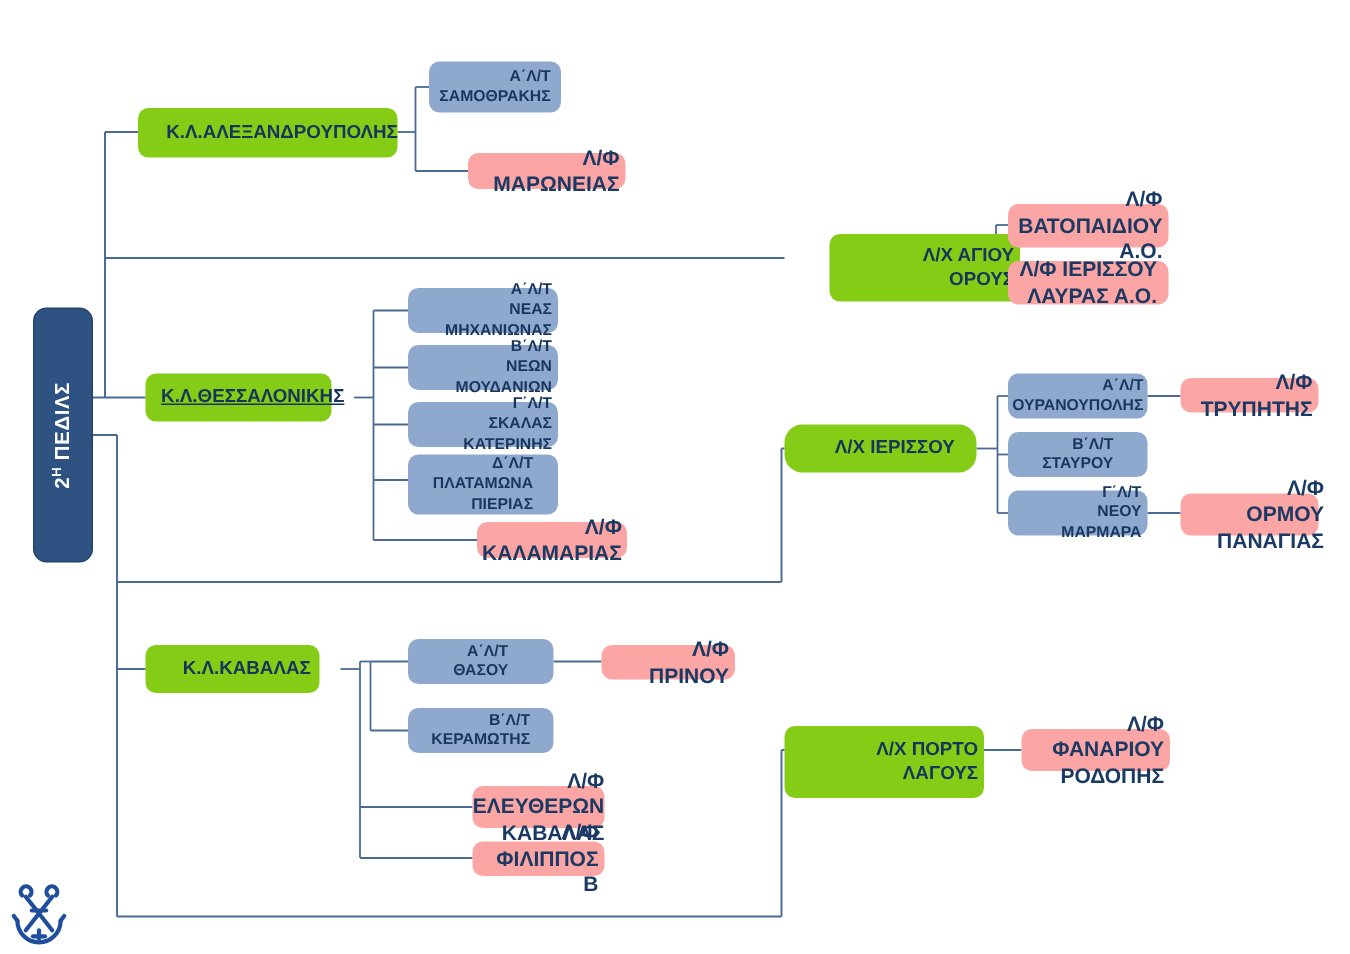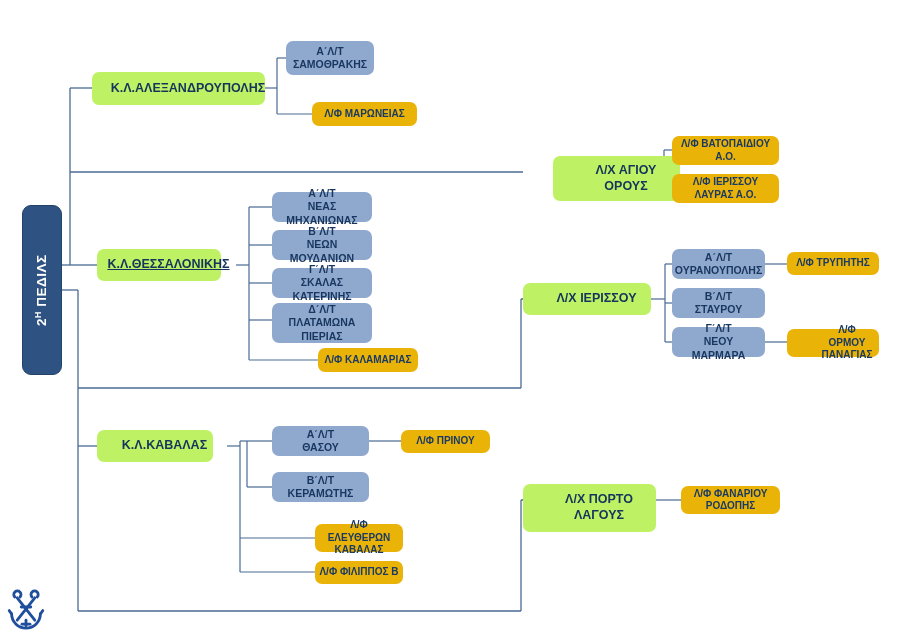--- a/index.html
+++ b/index.html
@@ -7,35 +7,35 @@
     width:900px;height:636px;background:#ffffff;
     font-family:"Liberation Sans",sans-serif;
     overflow:hidden;position:relative;
   }
   #stage{position:absolute;left:0;top:0;width:900px;height:636px;}
   svg.wires{position:absolute;left:0;top:0;width:900px;height:636px;pointer-events:none;}
 
   .node{
     position:absolute;box-sizing:border-box;
     display:flex;align-items:center;justify-content:center;
-    text-align:center;border-radius:7px;
+    text-align:right;border-radius:7px;
     color:#1d3557;font-weight:bold;line-height:1.25;
     padding:2px 4px;white-space:pre-line;
   }
   .n-root{
     background:#2e5382;color:#ffffff;border-radius:9px;
     font-size:13.5px;letter-spacing:.5px;
     border:1px solid #24436b;
   }
   .n-root .rot{
     transform:rotate(-90deg);white-space:nowrap;display:block;
   }
-  .n-orange{background:#bef264;font-size:12.5px;color:#15355c;padding-left:23px;}
+  .n-orange{background:#84cc16;font-size:12.5px;color:#15355c;padding-left:23px;}
   .n-blue{background:#8fa8ce;font-size:10.5px;color:#18365e;}
-  .n-cyan{background:#eab308;font-size:10px;color:#1b3a63;}
+  .n-cyan{background:#fca5a5;font-size:14px;color:#1b3a63;}
 
   .sup{font-size:.65em;vertical-align:super;font-weight:bold;}
 
   #logo{position:absolute;left:6px;top:588px;width:40px;height:42px;}
 </style>
 </head>
 <body>
 
 <div id="stage">
 
@@ -124,21 +124,21 @@
 ΝΕΑΣ ΜΗΧΑΝΙΩΝΑΣ</div>
   <div class="node n-blue" style="left:272px;top:230px;width:100px;height:30px;">Β΄Λ/Τ
 ΝΕΩΝ ΜΟΥΔΑΝΙΩΝ</div>
   <div class="node n-blue" style="left:272px;top:268px;width:100px;height:30px;">Γ΄Λ/Τ
 ΣΚΑΛΑΣ ΚΑΤΕΡΙΝΗΣ</div>
   <div class="node n-blue" style="left:272px;top:303px;width:100px;height:40px;">Δ΄Λ/Τ
 ΠΛΑΤΑΜΩΝΑ
 ΠΙΕΡΙΑΣ</div>
   <div class="node n-cyan" style="left:318px;top:348px;width:100px;height:24px;">Λ/Φ ΚΑΛΑΜΑΡΙΑΣ</div>
 
-  <div class="node n-orange" style="left:523px;top:283px;width:128px;height:32px;">Λ/Χ ΙΕΡΙΣΣΟΥ</div>
+  <div class="node n-orange" style="left:523px;top:283px;width:128px;height:32px;border-radius:12px;">Λ/Χ ΙΕΡΙΣΣΟΥ</div>
   <div class="node n-blue" style="left:672px;top:249px;width:93px;height:30px;">Α΄Λ/Τ
 ΟΥΡΑΝΟΥΠΟΛΗΣ</div>
   <div class="node n-cyan" style="left:787px;top:252px;width:92px;height:23px;">Λ/Φ ΤΡΥΠΗΤΗΣ</div>
   <div class="node n-blue" style="left:672px;top:288px;width:93px;height:30px;">Β΄Λ/Τ
 ΣΤΑΥΡΟΥ</div>
   <div class="node n-blue" style="left:672px;top:327px;width:93px;height:30px;">Γ΄Λ/Τ
 ΝΕΟΥ ΜΑΡΜΑΡΑ</div>
   <div class="node n-cyan" style="left:787px;top:329px;width:92px;height:28px;padding-left:32px;">Λ/Φ ΟΡΜΟΥ
 ΠΑΝΑΓΙΑΣ</div>
 

